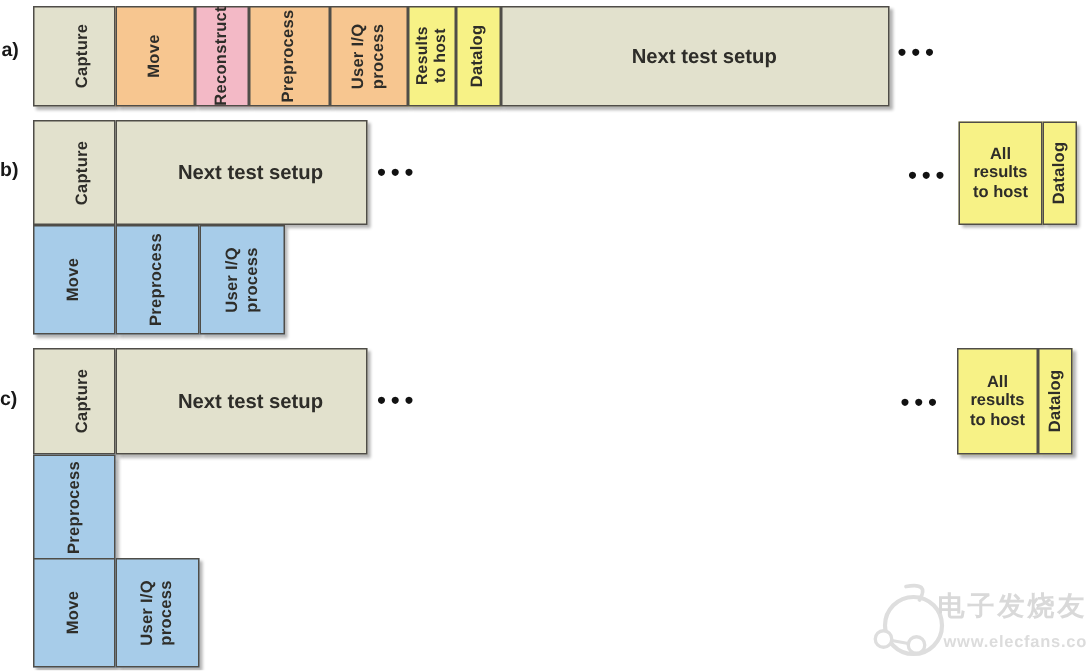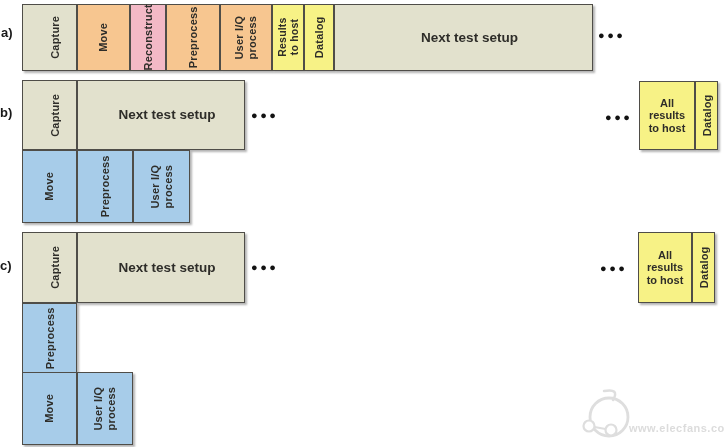--- a/index.html
+++ b/index.html
@@ -165,16 +165,17 @@
   </div>
 
   <div id="watermark">
     <svg id="wm-logo" width="58" height="58" viewBox="0 0 58 58">
       <path d="M33 14 Q 40 2 24 5" fill="none" stroke="#dedede" stroke-width="2.5" stroke-linecap="round"></path>
       <circle cx="29" cy="31" r="19" fill="none" stroke="#dedede" stroke-width="2.8"></circle>
       <line x1="9" y1="40" x2="31" y2="44" stroke="#dedede" stroke-width="2.2"></line>
       <circle cx="9" cy="40" r="5.5" fill="#ffffff" stroke="#dedede" stroke-width="2.2"></circle>
       <circle cx="31" cy="44" r="5.5" fill="#ffffff" stroke="#dedede" stroke-width="2.2"></circle>
     </svg>
+    <span id="wm-brand">电子发烧友</span>
     <span id="wm-url">www.elecfans.com</span>
   </div>
 
 </div>
 
 </body></html>

